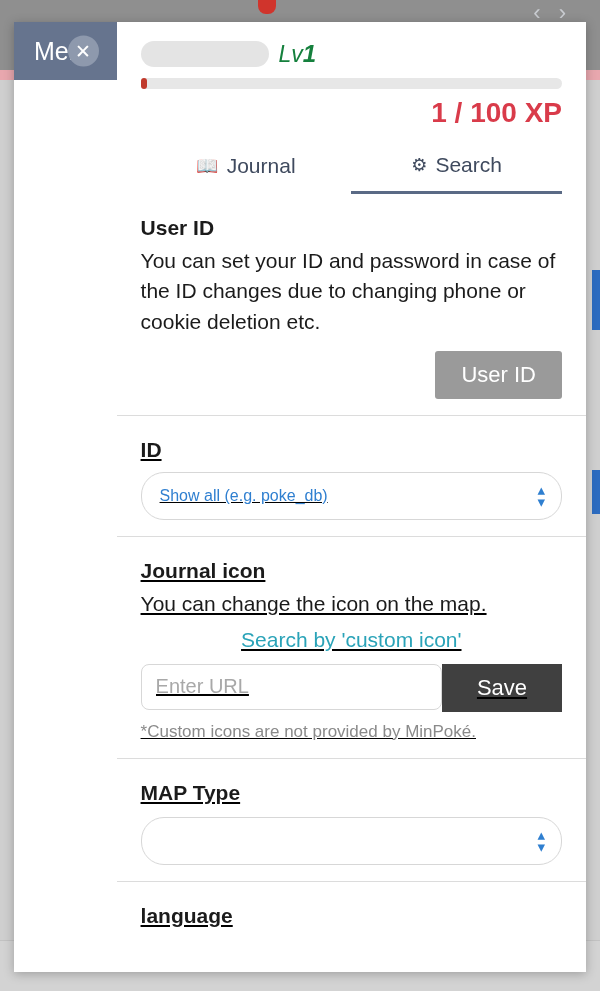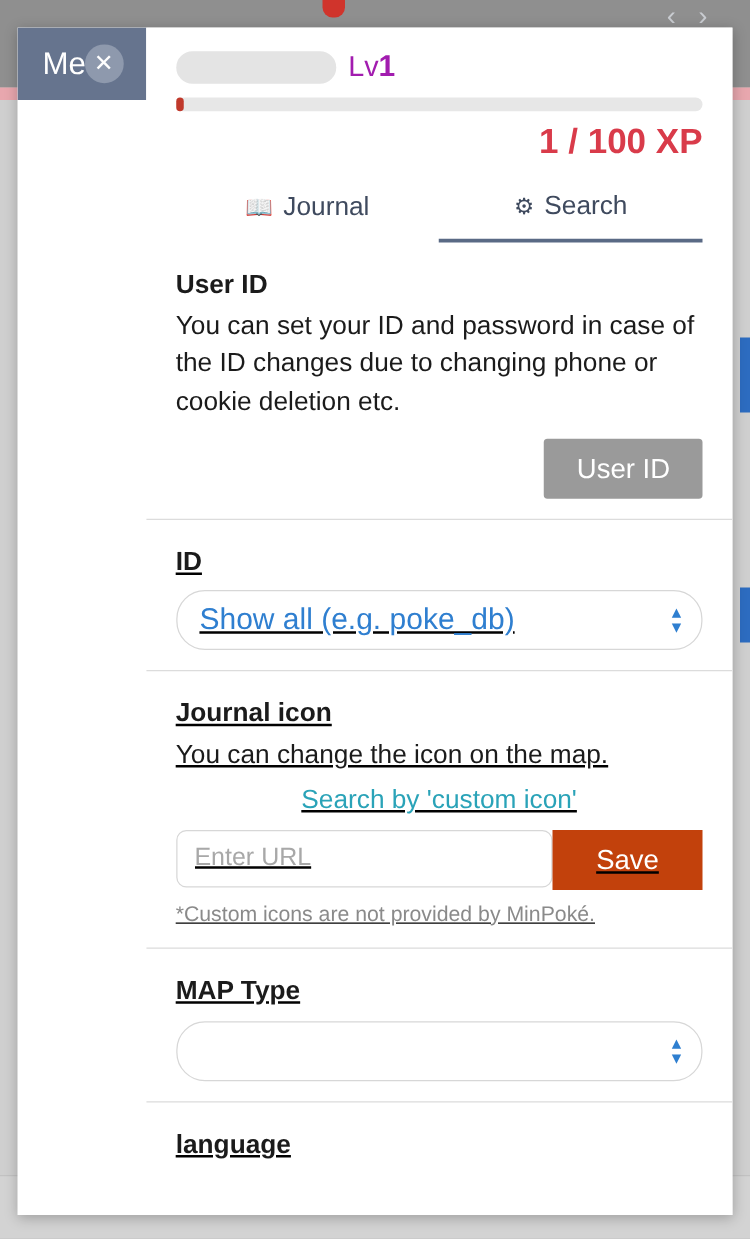--- a/index.html
+++ b/index.html
@@ -128,22 +128,23 @@
   }
   .name-pill {
     width: 128px;
     height: 26px;
     border-radius: 13px;
     background: #e4e4e4;
   }
   .level-label {
     margin-left: 10px;
     font-size: 23px;
-    color: #a21caf;
+    color: #15803d;
     font-weight: 400;
+    font-style: italic;
   }
   .level-label b {
     font-weight: 700;
     font-size: 24px;
   }
 
   .xp-track {
     margin: 10px 24px 0 24px;
     height: 11px;
     border-radius: 6px;
@@ -244,21 +245,21 @@
     border: 1px solid #d7d7d7;
     border-radius: 23px;
     display: flex;
     align-items: center;
     padding: 0 18px;
     position: relative;
     cursor: pointer;
     background: #fff;
   }
   .select-value {
-    font-size: 24px;
+    font-size: 16px;
     color: #2f7fd0;
   }
   .select-chevron {
     position: absolute;
     right: 16px;
     top: 50%;
     transform: translateY(-50%);
     color: #2f7fd0;
     font-size: 15px;
     line-height: 0.8;
@@ -280,21 +281,21 @@
     font-size: 20px;
     color: #333;
     font-family: "Liberation Sans", sans-serif;
     box-sizing: border-box;
     outline: none;
   }
   .url-input::placeholder { color: #a8a8a8; }
   .save-btn {
     width: 120px;
     height: 48px;
-    background: #c2410c;
+    background: #404040;
     color: #fff;
     border: none;
     font-size: 22px;
     cursor: pointer;
     font-family: "Liberation Sans", sans-serif;
   }
 
   .empty-select {
     margin-top: 12px;
   }

